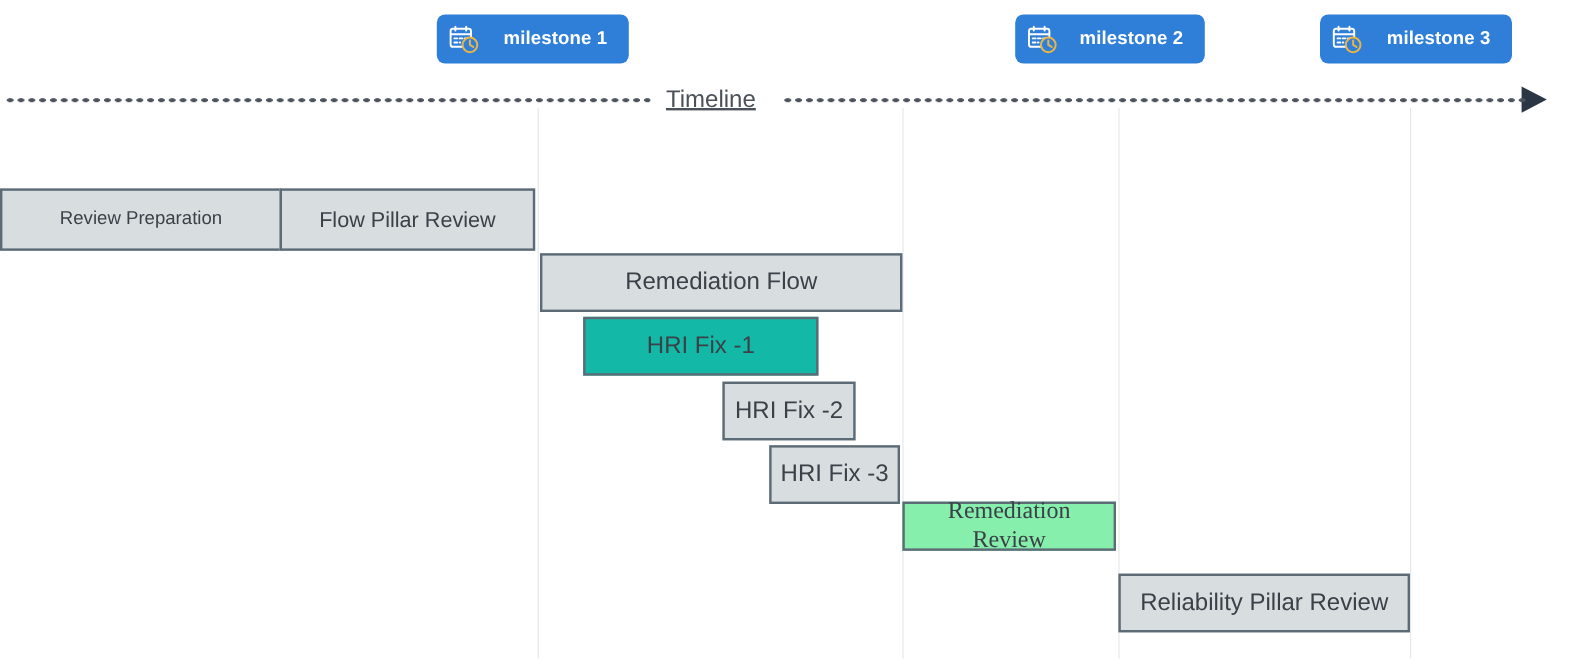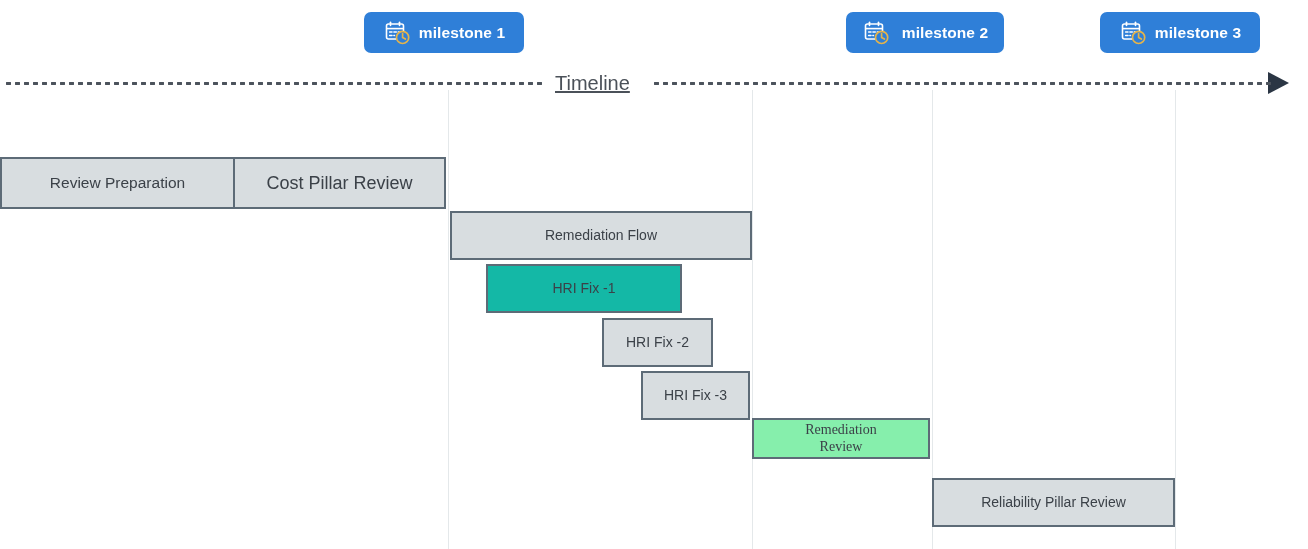--- a/index.html
+++ b/index.html
@@ -28,23 +28,23 @@
   }
 
   
   .milestone {
     position: absolute;
     height: 41px;
     border-radius: 7px;
     background: #2f7fd8;
     display: flex;
     align-items: center;
-    justify-content: center;
+    justify-content: space-between;
     box-sizing: border-box;
-    padding: 0 8px 0 10px;
+    padding: 0 18px 0 10px;
     gap: 8px;
   }
   .milestone-label {
     color: #ffffff;
     font-size: 15.5px;
     font-weight: bold;
     letter-spacing: 0.1px;
     white-space: nowrap;
   }
   .ms-icon {
@@ -90,21 +90,21 @@
     align-items: center;
     justify-content: center;
     text-align: center;
     color: #3b4148;
     line-height: 1.16;
     padding: 4px 4px;
   }
   .task span { display: block; width: 100%; }
   .task.small { font-size: 15.5px; }
   .task.med   { font-size: 18px; }
-  .task.large { font-size: 14px; }
+  .task.large { font-size: 20px; }
 </style>
 </head>
 <body>
 
 <div id="canvas">
 
   <div id="gridlines-layer">
       <div class="gridline" style="left: 448px; top: 90px; height: 459px; background: rgb(228, 232, 234);"></div>
       <div class="gridline" style="left: 752px; top: 90px; height: 459px; background: rgb(228, 232, 234);"></div>
       <div class="gridline" style="left: 932px; top: 90px; height: 459px; background: rgb(228, 232, 234);"></div>
@@ -158,21 +158,21 @@
     <div class="arrow-head" id="timeline-arrow" style="left: 1268px; top: 72px; border-left-color: rgb(43, 54, 68);"></div>
   <div class="timeline-seg" style="left: 4px; top: 81px; width: 538px;"></div>
       <div class="timeline-seg" style="left: 652px; top: 81px; width: 620px;"></div>
     </div>
 
   <div id="tasks-layer">
       <div class="task small" style="left: 0px; top: 157px; width: 235px; height: 52px; background: rgb(216, 221, 224); border-color: rgb(93, 107, 119);">
         <span>Review Preparation</span>
       </div>
       <div class="task med" style="left: 233px; top: 157px; width: 213px; height: 52px; background: rgb(216, 221, 224); border-color: rgb(93, 107, 119);">
-        <span>Cost Pillar Review</span>
+        <span>Flow Pillar Review</span>
       </div>
       <div class="task large" style="left: 450px; top: 211px; width: 302px; height: 49px; background: rgb(216, 221, 224); border-color: rgb(93, 107, 119);">
         <span>Remediation Flow</span>
       </div>
       <div class="task large" style="left: 466px; top: 264px; width: 196px; height: 49px; background: #14b8a6; border-color: rgb(93, 107, 119); margin-left: 20px;">
         <span>HRI Fix -1</span>
       </div>
       <div class="task large" style="left: 570px; top: 318px; width: 111px; height: 49px; background: rgb(216, 221, 224); border-color: rgb(93, 107, 119); margin-left: 32px;">
         <span>HRI Fix -2</span>
       </div>

